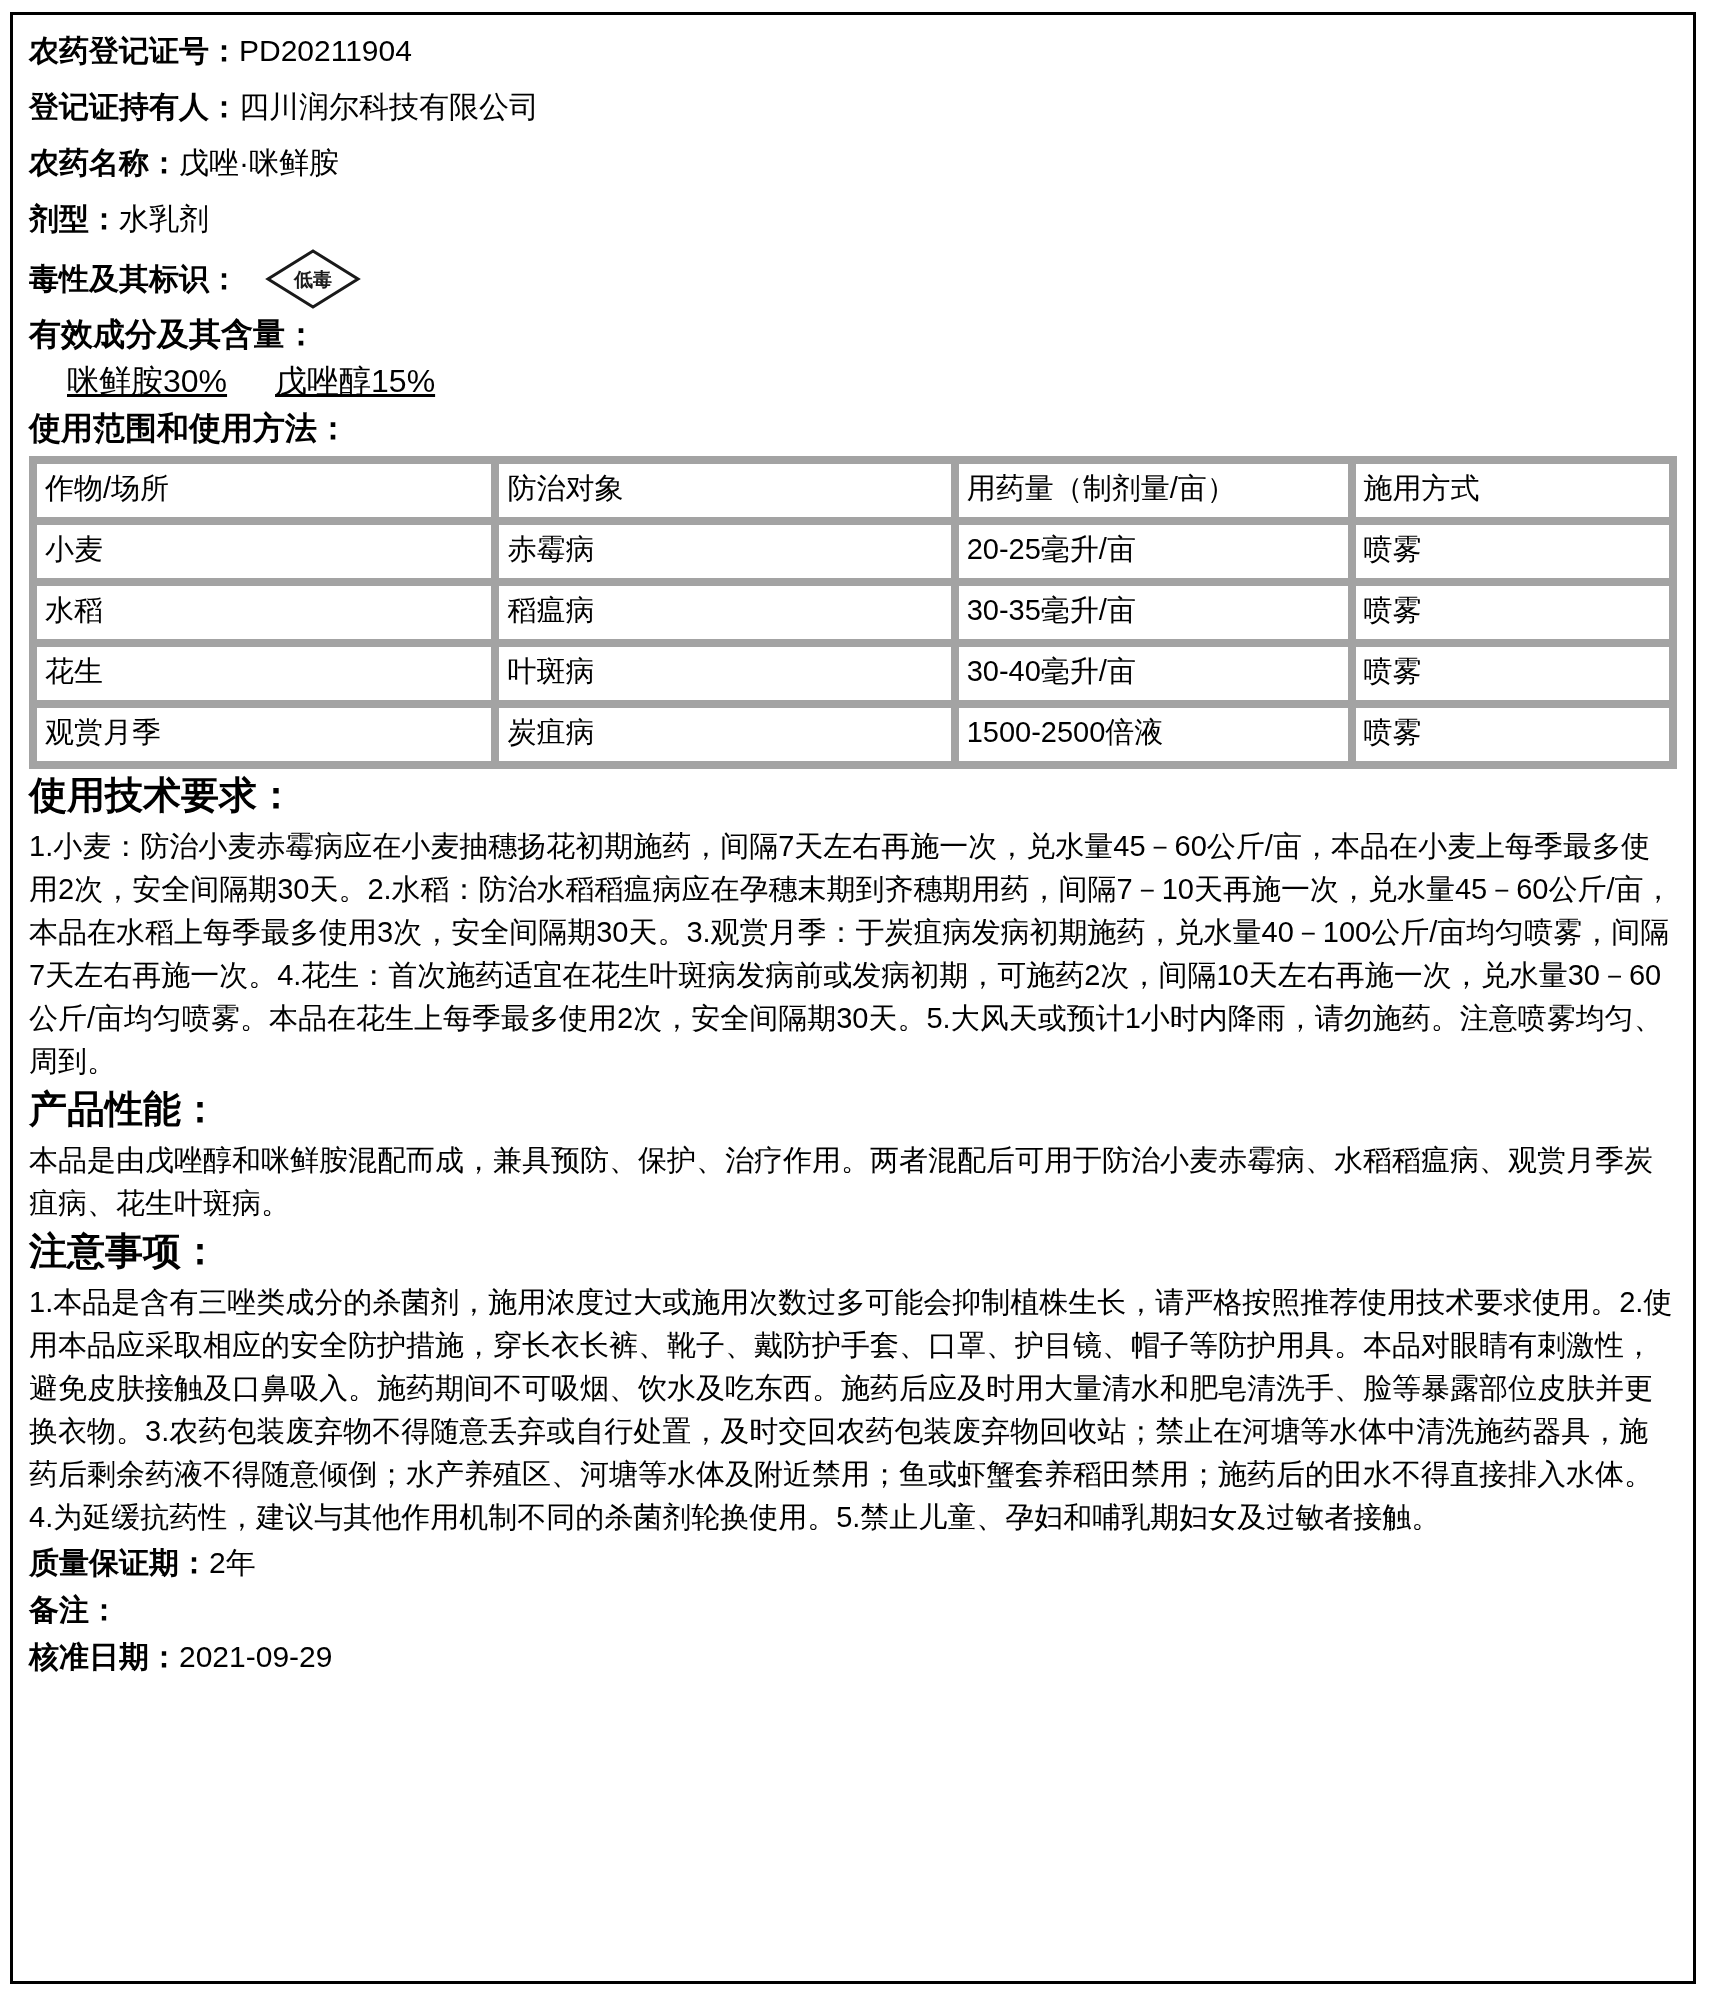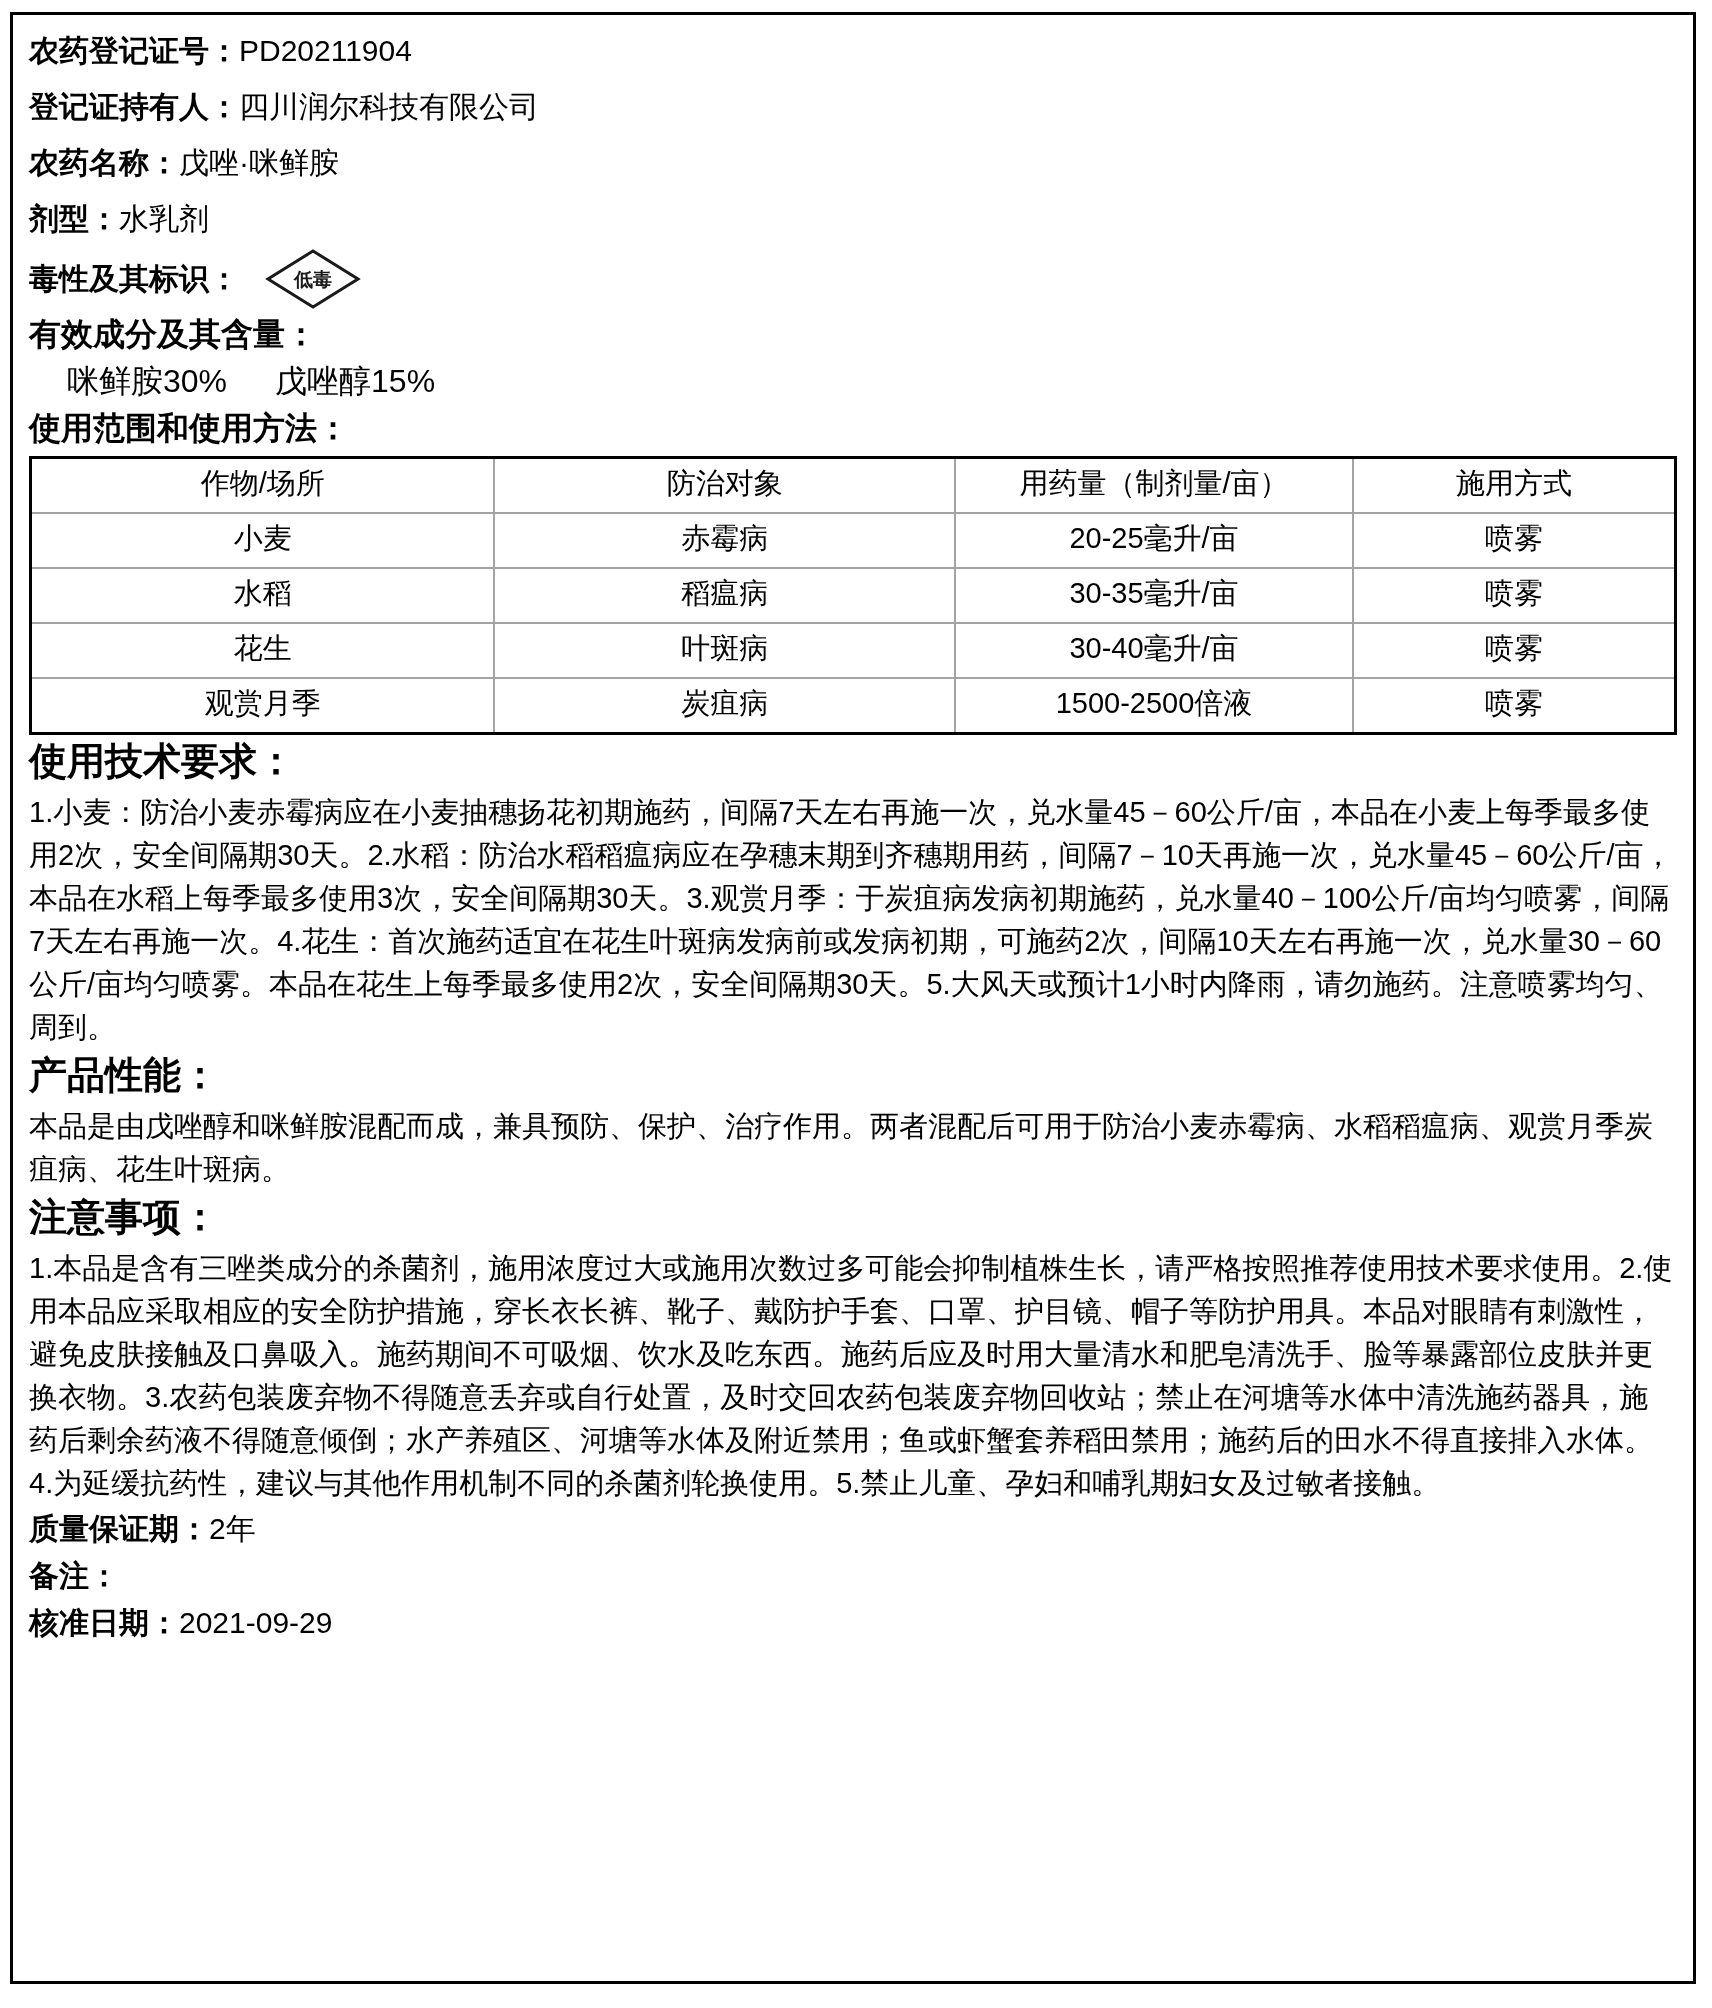--- a/index.html
+++ b/index.html
@@ -16,33 +16,33 @@
     padding: 8px 16px 10px 16px;
     min-height: 1972px;
     background: #ffffff;
   }
   .field-row { font-size: 30px; line-height: 56px; white-space: nowrap; }
   .field-label { font-weight: bold; }
   .field-value { font-weight: normal; }
   .tox-row { display: flex; align-items: center; height: 64px; font-size: 30px; }
   .tox-icon-wrap { margin-left: 26px; display: inline-flex; align-items: flex-end; }
   .sub-row { font-size: 32px; line-height: 47px; white-space: nowrap; }
-  .ingredients { padding-left: 38px; }
+  .ingredients { padding-left: 38px; text-decoration: underline; }
   .ing2 { margin-left: 48px; }
   table.usage {
     width: 100%;
     border-collapse: collapse;
     border: 3px solid #000000;
     margin: 4px 0 2px 0;
   }
   table.usage th, table.usage td {
-    border: 2px solid #a3a3a3;
+    border: 8px solid #a3a3a3;
     font-size: 29px;
     font-weight: normal;
-    text-align: center;
+    text-align: left;
     vertical-align: middle;
     padding: 5px 8px 8px 8px;
   }
   .sec-h { font-size: 38px; font-weight: bold; line-height: 44px; margin-top: 4px; }
   .sec-b { font-size: 29px; line-height: 43px; margin-top: 8px; }
   .footer-block .field-row { line-height: 47px; }
 </style>
 </head>
 <body>
 

